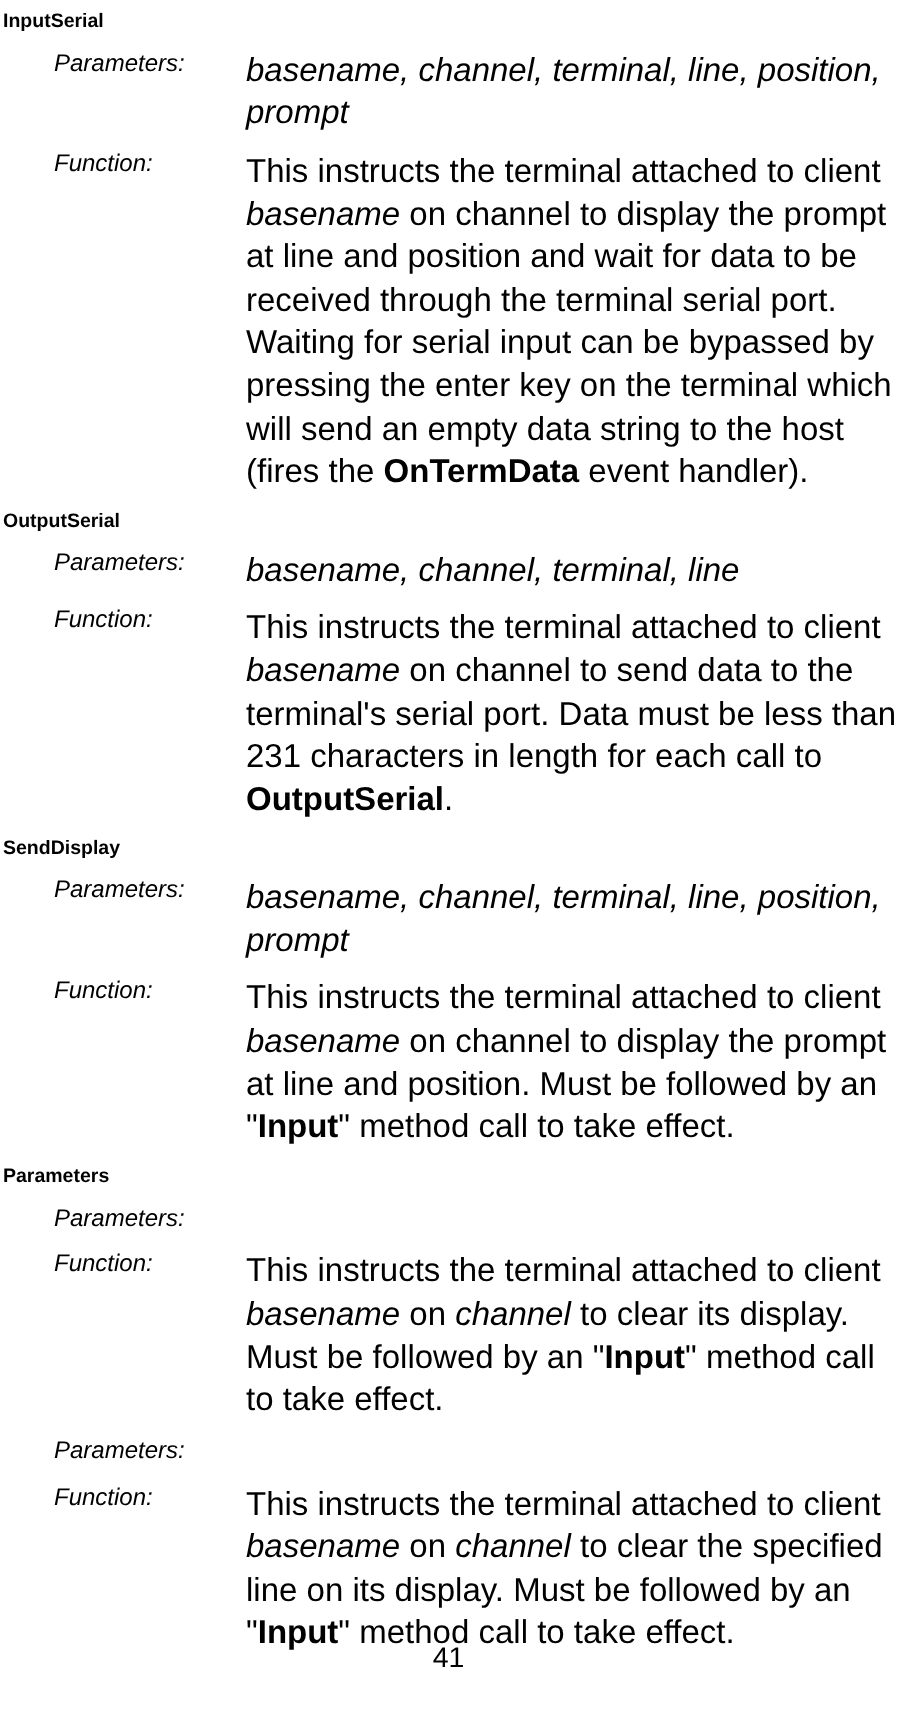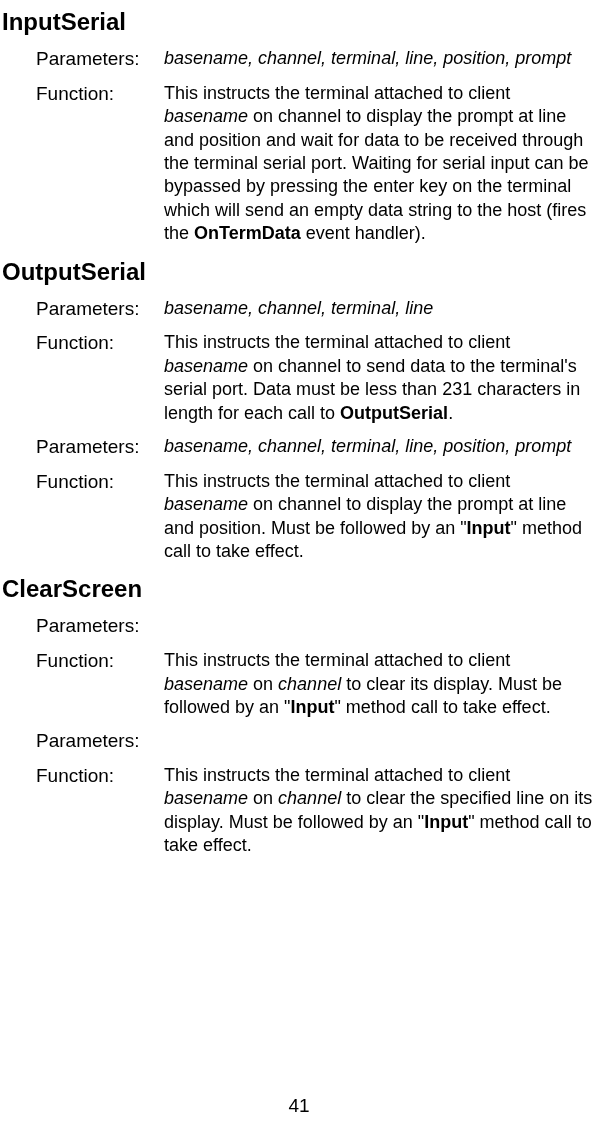--- a/index.html
+++ b/index.html
@@ -16,41 +16,42 @@
       width: 598px;
       height: 1141px;
       padding: 0;
       position: relative;
     }
     .content {
       padding-top: 6px;
     }
     .method-title {
       font-weight: bold;
-      font-size: 24px;
+      font-size: 13px;
       margin-bottom: 10px;
       margin-left: 2px;
     }
     .method-body {
       margin-left: 36px;
       margin-bottom: 10px;
     }
     .row {
       display: flex;
       margin-bottom: 10px;
       align-items: flex-start;
     }
     .label {
       width: 128px;
       flex-shrink: 0;
-      font-size: 19px;
+      font-size: 16px;
+      font-style: italic;
     }
     .value {
       flex: 1;
-      font-size: 18px;
+      font-size: 22px;
     }
     .italic {
       font-style: italic;
     }
     .bold {
       font-weight: bold;
       margin-top: 44px;
     }
     .page-number {
       position: absolute;
@@ -88,34 +89,35 @@
         <div class="value italic">basename, channel, terminal, line</div>
       </div>
       <div class="row">
         <div class="label">Function:</div>
         <div class="value">This instructs the terminal attached to client <span class="italic">basename</span> on channel to send data to the terminal's serial port. Data must be less than 231 characters in length for each call to <span class="bold">OutputSerial</span>.</div>
       </div>
     </div>
   </div>
 
   <div>
+    <div class="method-title">SendDisplay</div>
     <div class="method-body">
       <div class="row">
         <div class="label">Parameters:</div>
         <div class="value italic">basename, channel, terminal, line, position, prompt</div>
       </div>
       <div class="row">
         <div class="label">Function:</div>
         <div class="value">This instructs the terminal attached to client <span class="italic">basename</span> on channel to display the prompt at line and position. Must be followed by an "<span class="bold">Input</span>" method call to take effect.</div>
       </div>
     </div>
   </div>
 
   <div>
-    <div class="method-title">ClearScreen</div>
+    <div class="method-title">Parameters</div>
     <div class="method-body">
       <div class="row">
         <div class="label">Parameters:</div>
       </div>
       <div class="row">
         <div class="label">Function:</div>
         <div class="value">This instructs the terminal attached to client <span class="italic">basename</span> on <span class="italic">channel</span> to clear its display. Must be followed by an "<span class="bold">Input</span>" method call to take effect.</div>
       </div>
     </div>
   </div>

